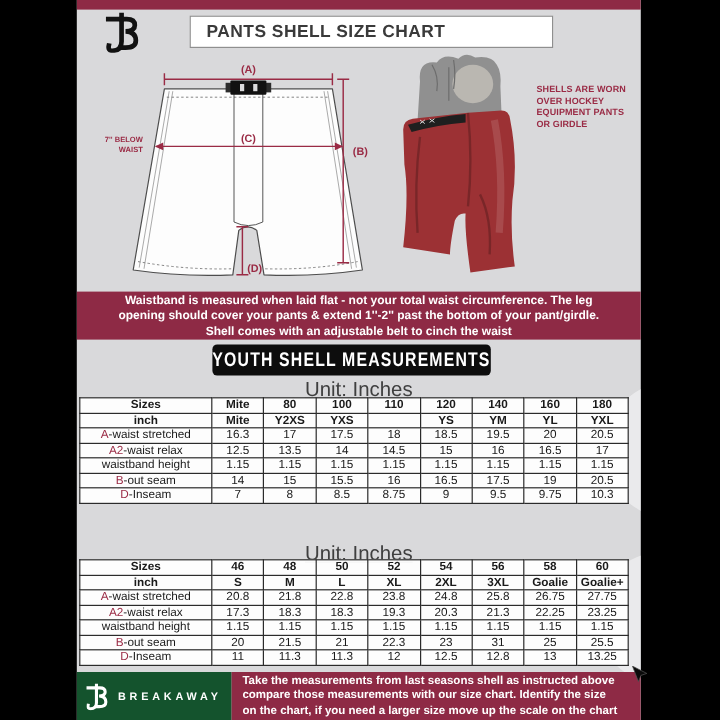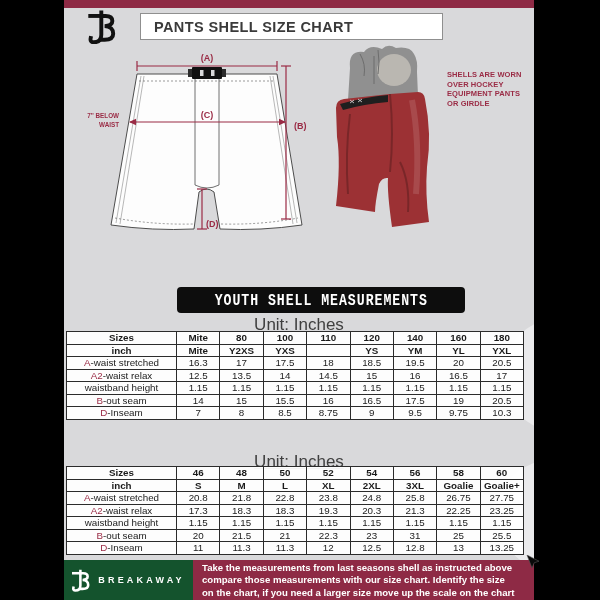--- a/index.html
+++ b/index.html
@@ -3,40 +3,40 @@
 <meta charset="utf-8">
 <style>
   html,body{margin:0;padding:0;background:#000;}
   #stage{position:relative;width:600px;height:600px;background:#000;overflow:hidden;
          font-family:"Liberation Sans",sans-serif;-webkit-font-smoothing:antialiased;}
   #doc{position:absolute;left:64px;top:0;width:470px;height:600px;background:#d9d9db;overflow:hidden;}
   .abs{position:absolute;}
 
   
   .topbar{left:0;top:0;width:470px;height:8px;background:#8e2a45;}
-  .title-box{left:76px;top:13px;width:288px;height:25px;background:#fff;border:1px solid #8f8f8f;
+  .title-box{left:94px;top:13px;width:288px;height:25px;background:#fff;border:1px solid #8f8f8f;
              display:flex;align-items:center;padding-left:13px;}
   .title-box span{font-size:14.5px;font-weight:700;color:#3a3a3a;letter-spacing:.4px;white-space:nowrap;}
   .date-box{left:379px;top:10px;width:90px;height:30px;background:#9c2b46;display:flex;align-items:center;justify-content:center;}
   .date-box span{color:#fff;font-weight:700;font-size:20px;letter-spacing:-.5px;transform:scaleX(.74);white-space:nowrap;}
 
   
   .wm{border-radius:50%;background:rgba(248,248,250,.55);}
 
   
   .caption{left:383px;top:70px;width:86px;font-size:7.5px;font-weight:700;color:#9a2b45;
            line-height:9.6px;white-space:pre-line;letter-spacing:.1px;}
 
   
   .notice{left:0;top:243px;width:470px;height:40px;background:#8e2a45;display:flex;align-items:center;justify-content:center;}
   .notice div{color:#fff;font-size:10px;font-weight:700;line-height:13px;text-align:center;white-space:pre-line;}
 
   
-  .banner{left:113px;width:288px;height:26px;background:#0d0d0d;border-radius:4px;
-          display:flex;align-items:center;justify-content:center;font-family:Liberation Mono, monospace;}
+  .banner{left:113px;width:232px;height:26px;background:#0d0d0d;border-radius:4px;
+          display:flex;align-items:center;justify-content:center;}
   .banner span{color:#fff;font-weight:700;font-size:16.5px;letter-spacing:1.2px;transform:scaleX(.8);white-space:nowrap;}
   .unit{width:470px;text-align:center;font-size:17px;color:#3f3f3f;text-decoration:underline;}
 
   
   table.meas{border-collapse:collapse;table-layout:fixed;width:458px;background:rgba(255,255,255,.95);}
   table.meas td{border:1px solid #2b2b2b;height:11.5px;padding:0;font-size:9.8px;text-align:center;
                 color:#1a1a1a;white-space:nowrap;overflow:hidden;}
   table.meas td.lbl{font-weight:400;}
   table.meas tr.boldrow td{font-weight:700;}
   .pfx{color:#9a2b45;}
@@ -145,20 +145,25 @@
           <path d="M20,58 l4,3 M24,58 l-4,3 M28,57 l4,3 M32,57 l-4,3"></path>
         </g>
       </g>
     </svg>
 
     <div class="abs caption">SHELLS ARE WORN
 OVER HOCKEY
 EQUIPMENT PANTS
 OR GIRDLE</div>
 
+    <div class="abs notice">
+      <div>Waistband is measured when laid flat - not your total waist circumference. The leg
+opening should cover your pants &amp; extend 1''-2'' past the bottom of your pant/girdle.
+Shell comes with an adjustable belt to cinch the waist</div>
+    </div>
 
     <div class="abs banner" style="top:287px;">
       <span>YOUTH SHELL MEASUREMENTS</span>
     </div>
     <div class="abs unit" style="top:315px;">Unit: Inches</div>
     <table class="abs meas" style="left:2px;top:331px;">
       <colgroup>
           <col style="width:110px;">
           <col>
           <col>

